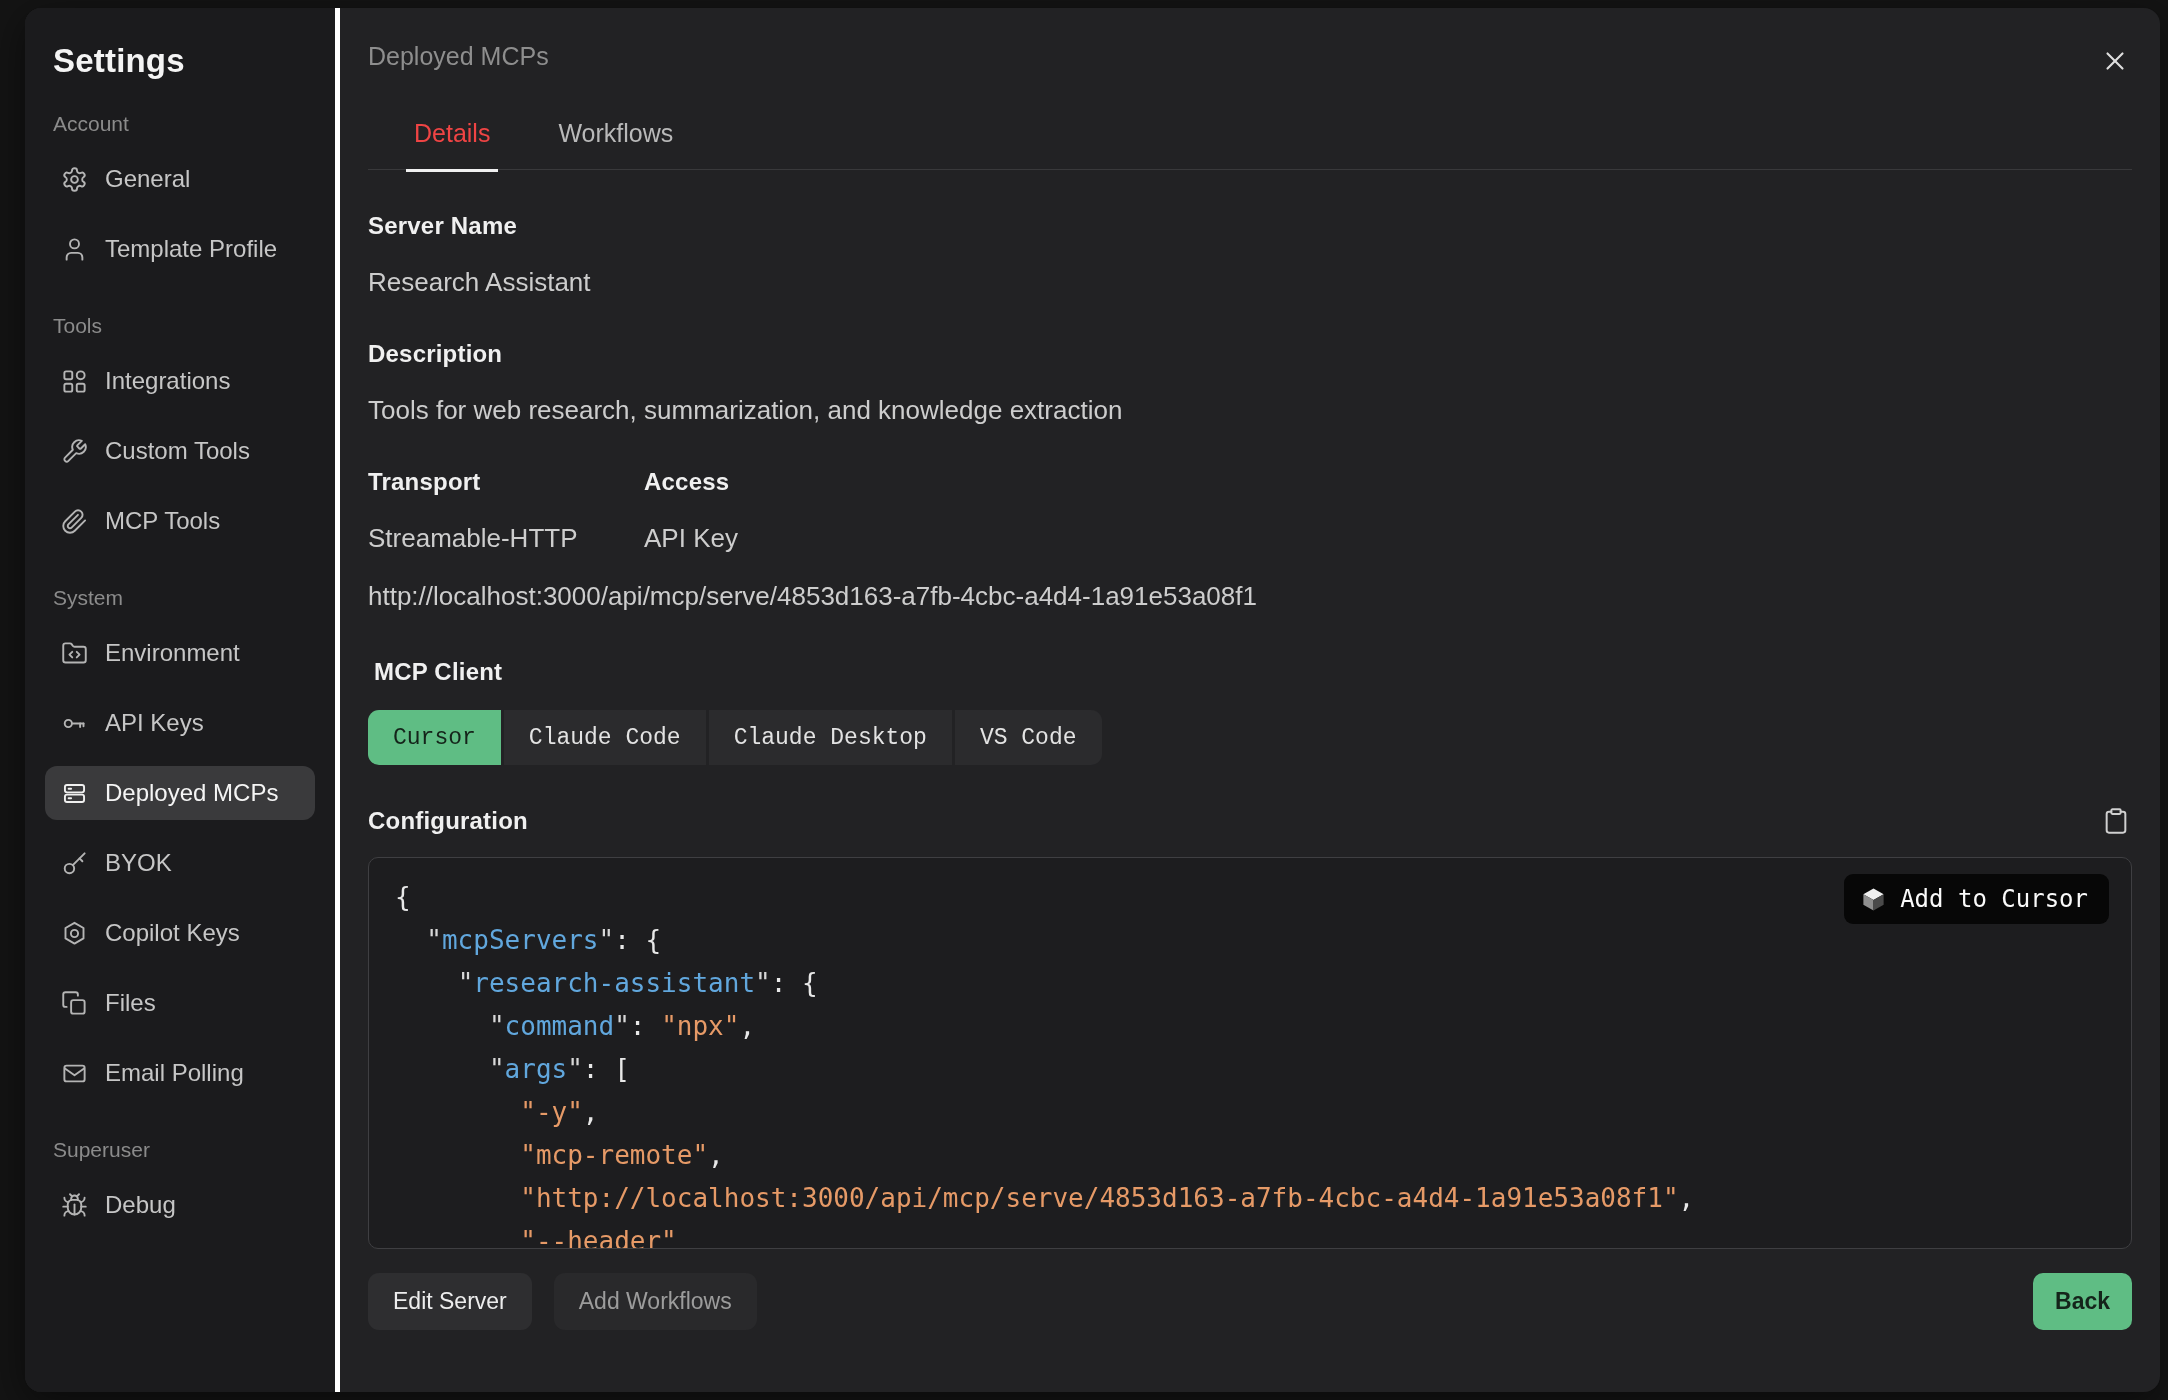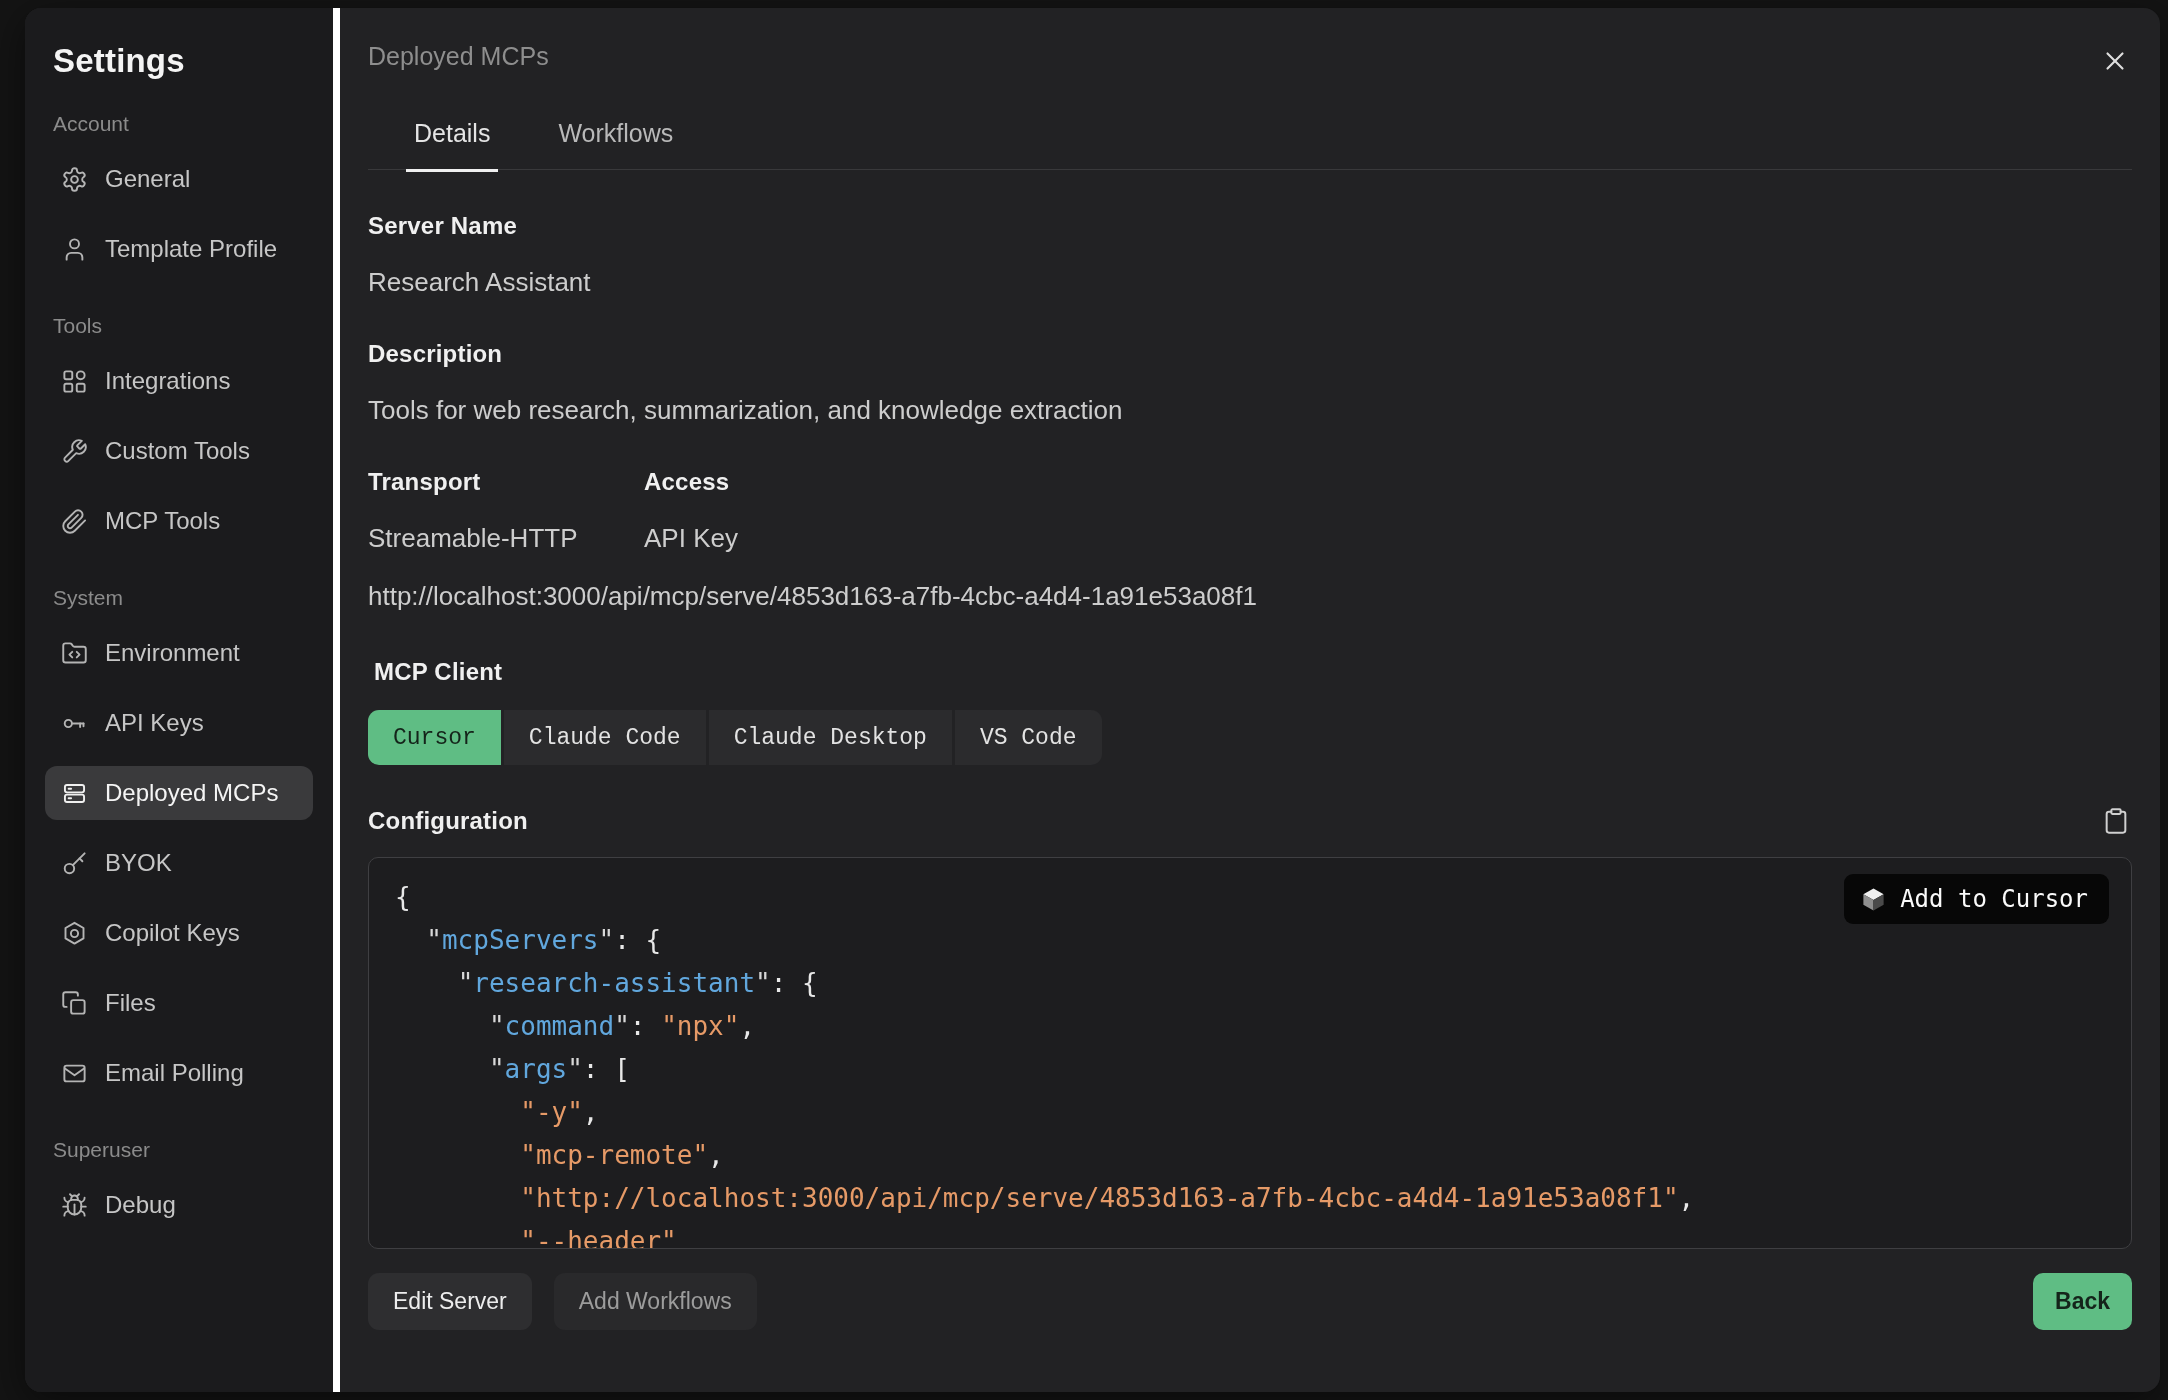--- a/index.html
+++ b/index.html
@@ -13,21 +13,21 @@
 
   .modal {
     position: absolute; left: 25px; top: 8px; width: 2135px; height: 1384px;
     background: #222224; border-radius: 16px; display: flex; overflow: hidden;
     box-shadow: 0 10px 40px rgba(0,0,0,.5);
   }
 
   
   .sidebar {
     width: 315px; flex: none; background: #1b1b1d; padding: 26px 20px;
-    border-right: 7px solid #ffffff; overflow: hidden;
+    border-right: 5px solid #ffffff; overflow: hidden;
   }
   .app-title { color: #f4f4f4; font-size: 33px; font-weight: 700; margin: 8px 8px 10px; letter-spacing: .2px; }
   .side-label { color: #8b8b8b; font-size: 21px; margin: 38px 8px 16px; }
   .side-label.first { margin-top: 32px; }
   .side-item {
     display: flex; align-items: center; gap: 17px; padding: 13px 16px; margin-bottom: 16px;
     border-radius: 12px; color: #c6c6c6; font-size: 24px; cursor: pointer; user-select: none;
   }
   .side-item .icn { width: 27px; height: 27px; color: #b4b4b4; flex: none; }
   .side-item.active { background: #3a3a3c; color: #f5f5f5; }
@@ -35,21 +35,21 @@
 
   
   .main { flex: 1; padding: 34px 28px 0; display: flex; flex-direction: column; min-width: 0; position: relative; }
   .main-header { display: flex; justify-content: space-between; align-items: flex-start; }
   .main-title { color: #8e8e8e; font-size: 25px; }
   .close-btn { background: none; border: none; color: #dedede; cursor: pointer; padding: 2px; margin-top: 2px; }
   .close-btn .icn { width: 30px; height: 30px; }
 
   .tabs { display: flex; gap: 52px; margin-top: 40px; padding-left: 38px; border-bottom: 1px solid #39393b; }
   .tab { color: #b9b9b9; font-size: 25px; padding: 0 8px 21px; cursor: pointer; position: relative; top: 1px; }
-  .tab.active { color: #e5e5e5; font-weight: 500; border-bottom: 3px solid #f0f0f0; margin-bottom: -2px; }
+  .tab.active { color: #ef4444; font-weight: 500; border-bottom: 3px solid #f0f0f0; margin-bottom: -2px; }
 
   .fld-label { color: #f0f0f0; font-size: 24px; font-weight: 600; margin-top: 42px; letter-spacing: .2px; }
   .fld-value { color: #cdcdcd; font-size: 26px; margin-top: 27px; }
   .two-col { display: flex; }
   .col-a { width: 276px; flex: none; }
 
   .client-label { margin-top: 46px; margin-left: 6px; }
   .client-group { display: flex; gap: 3px; margin-top: 24px; font-family: Liberation Mono, monospace; }
   .client-btn {
     border: none; background: #2b2b2d; color: #e3e3e3; font-size: 23px;

